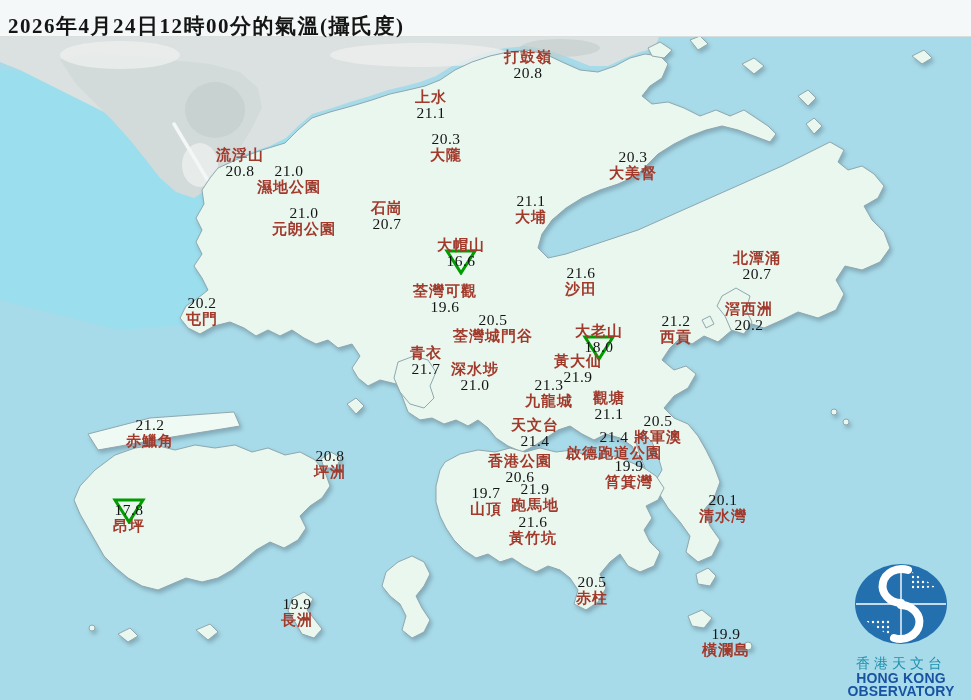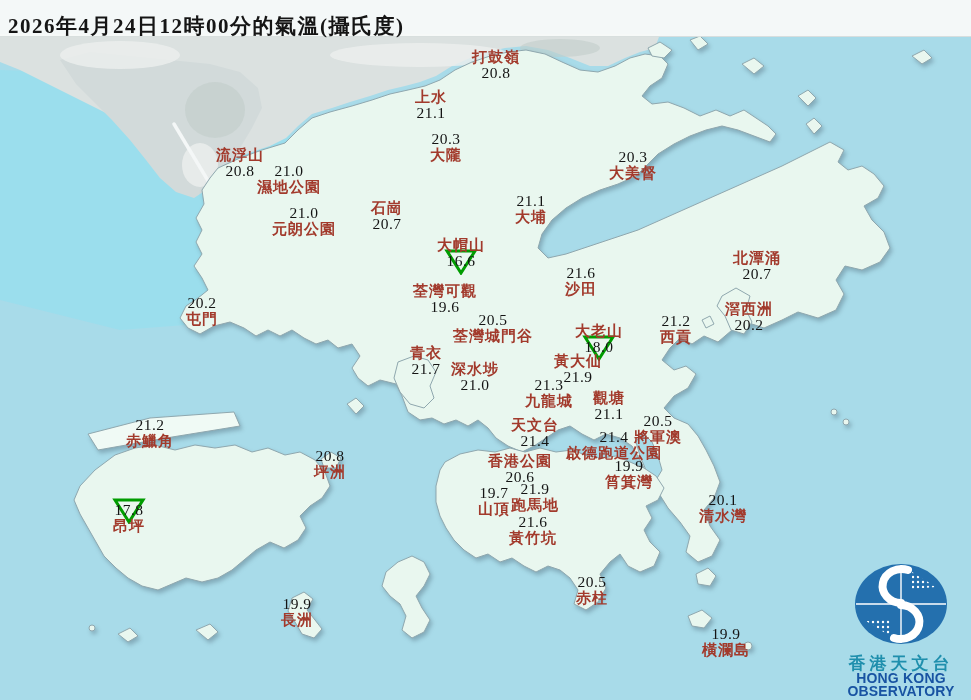--- a/index.html
+++ b/index.html
@@ -26,21 +26,21 @@
 
   .station{position:absolute;transform:translateX(-50%);text-align:center;
     white-space:nowrap;z-index:10;line-height:16px;}
   .st-name{display:block;font-family:"Liberation Serif",serif;font-weight:700;
     font-size:15px;letter-spacing:1px;color:var(--stname,#a23a2c);position:relative;z-index:2;}
   .st-value{display:block;font-family:Liberation Serif, serif;font-weight:500;
     font-size:15.5px;letter-spacing:.5px;color:var(--stvalue,#141414);position:relative;z-index:2;}
   .tri{position:absolute;left:50%;margin-left:-17px;z-index:1;}
 
   #logo{position:absolute;right:4px;bottom:2px;width:132px;text-align:center;z-index:20;}
-  .logo-cn{display:block;font-family:"Liberation Serif",serif;font-size:17px;font-weight:700;
+  .logo-cn{display:block;font-family:"Liberation Serif",serif;font-size:14px;font-weight:400;
     letter-spacing:4px;color:var(--logocn,#1f8fad);line-height:16px;}
   .logo-en{display:block;font-size:14px;font-weight:700;letter-spacing:.2px;
     color:var(--logoen,#1853a2);line-height:13px;}
 </style>
 </head>
 <body>
 
 <div id="screen">
 
   <svg id="map-svg" width="971" height="700" viewBox="0 0 971 700">
@@ -120,21 +120,21 @@
       <polygon class="land" points="118,634 130,628 138,636 128,642"></polygon>
       <circle class="land" cx="92" cy="628" r="3"></circle>
     </g>
   </svg>
 
   <div id="title-bar">
     <h1>2026年4月24日12時00分的氣溫(攝氏度)</h1>
   </div>
 
   <div id="stations">
-      <div class="station" style="left: 496px; top: 49px;">
+      <div class="station" style="left: 528px; top: 49px;">
         <span class="st-name">打鼓嶺</span>
         <span class="st-value">20.8</span>
       </div>
       <div class="station" style="left: 431px; top: 89px;">
         <span class="st-name">上水</span>
         <span class="st-value">21.1</span>
       </div>
       <div class="station" style="left: 446px; top: 131px;">
         <span class="st-value">20.3</span>
         <span class="st-name">大隴</span>
@@ -250,21 +250,21 @@
         <span class="st-value">20.6</span>
       </div>
       <div class="station" style="left: 629px; top: 458px;">
         <span class="st-value">19.9</span>
         <span class="st-name">筲箕灣</span>
       </div>
       <div class="station" style="left: 535px; top: 481px;">
         <span class="st-value">21.9</span>
         <span class="st-name">跑馬地</span>
       </div>
-      <div class="station" style="left: 486px; top: 485px; margin-left: 8px;">
+      <div class="station" style="left: 486px; top: 485px;">
         <span class="st-value">19.7</span>
         <span class="st-name">山頂</span>
       </div>
       <div class="station" style="left: 723px; top: 492px;">
         <span class="st-value">20.1</span>
         <span class="st-name">清水灣</span>
       </div>
       <div class="station" style="left: 129px; top: 502px;">
         <svg width="34" height="26" viewBox="0 0 34 26" class="tri" style="top: -4px;">
           <polygon points="3,2 31,2 17,24" fill="none" stroke="#009c00" stroke-width="3"></polygon>

